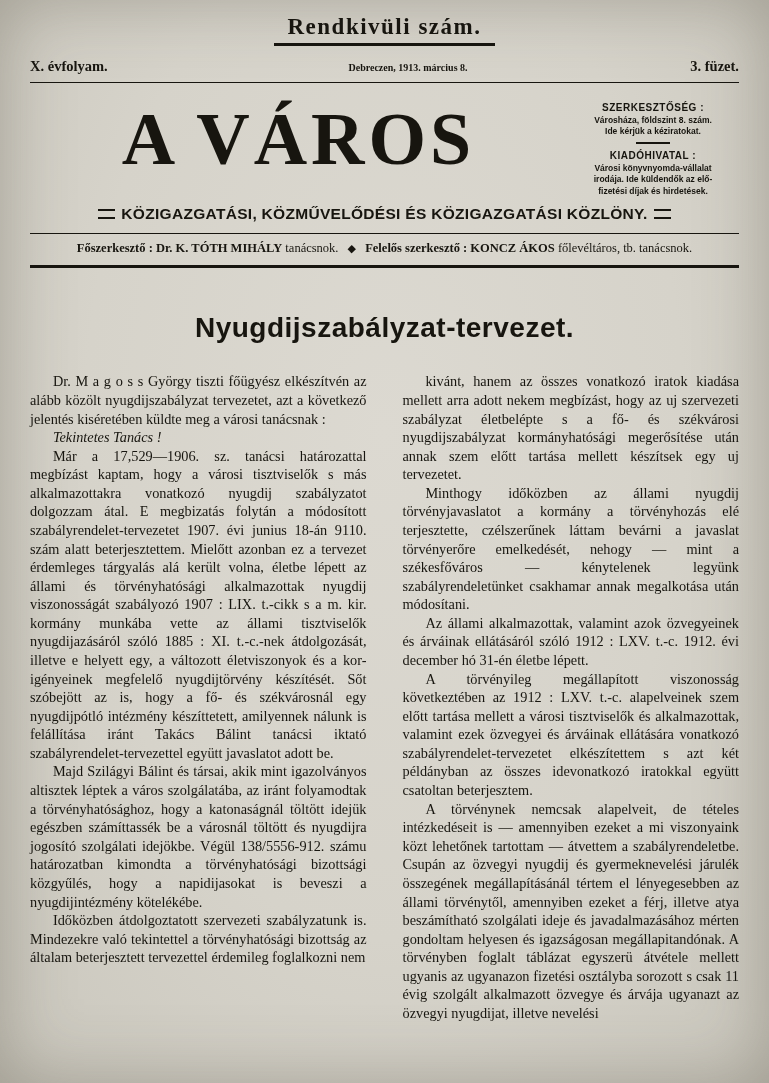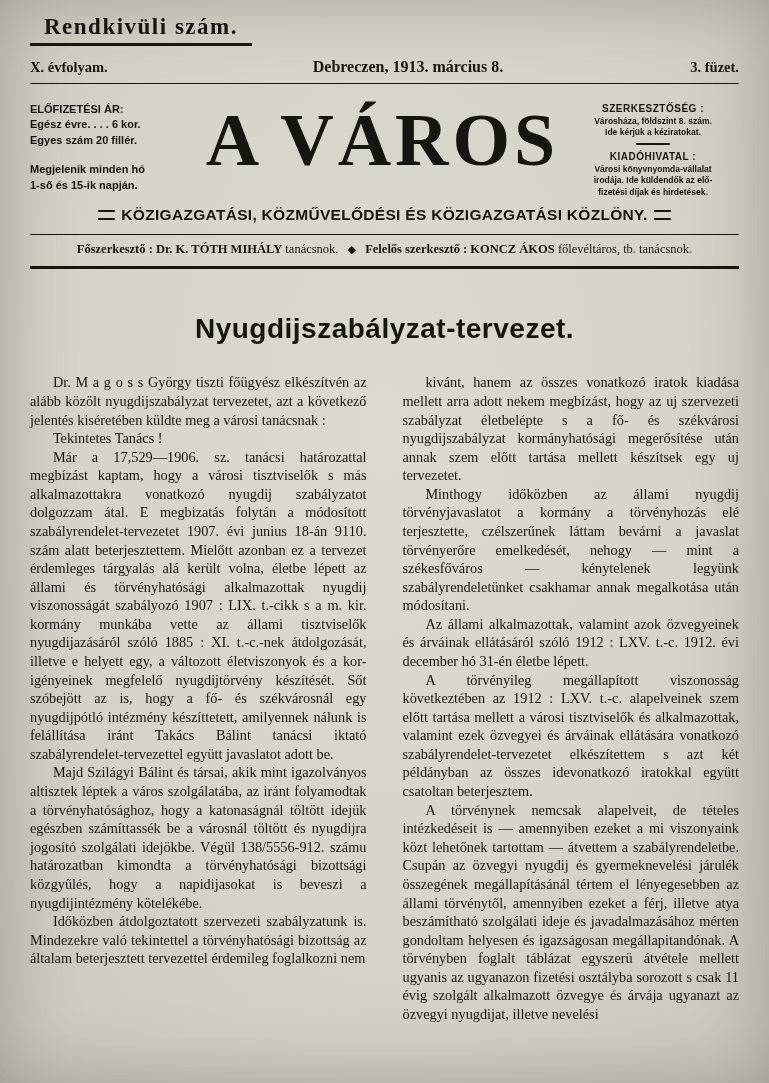--- a/index.html
+++ b/index.html
@@ -12,41 +12,41 @@
     box-sizing: border-box;
     padding: 14px 30px 0 30px;
     background: radial-gradient(ellipse at 50% 40%, #dcd9d1 0%, #d6d3ca 55%, #c9c6bc 100%);
     color: #17150f;
     overflow: hidden;
     font-family: "Liberation Serif", serif;
     box-shadow: inset 0 0 70px rgba(80,75,60,0.35);
   }
 
   
-  .special-issue { }
+  .special-issue { text-align: center; }
   .special-issue span {
     display: inline-block;
     font-size: 23px;
     font-weight: bold;
     letter-spacing: 1.5px;
     padding: 0 14px 3px 14px;
     border-bottom: 3px solid #17150f;
   }
 
   
   .dateline {
     margin-top: 12px;
     display: grid;
     grid-template-columns: 1fr auto 1fr;
     align-items: baseline;
     font-weight: bold;
     font-size: 14.5px;
   }
   .dateline .vol { text-align: left; }
-  .dateline .date { text-align: center; font-size: 16px; margin-left: 47px; }
+  .dateline .date { text-align: center; font-size: 10px; margin-left: 47px; }
   .dateline .issue { text-align: right; }
 
   .rule-thin  { border: 0; border-top: 1.5px solid #17150f; margin: 0; }
   .rule-thick { border: 0; border-top: 3px solid #17150f; margin: 0; }
   .dateline-rule { margin-top: 7px; }
 
   
   .masthead { display: flex; margin-top: 10px; align-items: flex-start; }
   .mh-left {
     width: 168px;
@@ -123,49 +123,40 @@
     margin-top: 28px;
     display: flex;
     gap: 36px;
     text-align: justify;
     font-size: 14.3px;
     line-height: 1.3;
     hyphens: auto;
   }
   .col { flex: 1; min-width: 0; }
   .col p { margin: 0; text-indent: 1.6em; }
-  .col p.italic { }
+  .col p.italic { font-style: italic; }
 </style>
 </head>
 <body>
 
 <div class="page">
 
   <div class="special-issue">
     <span>Rendkivüli szám.</span>
   </div>
 
   <div class="dateline">
     <span class="vol">X. évfolyam.</span>
     <span class="date">Debreczen, 1913. március 8.</span>
     <span class="issue">3. füzet.</span>
   </div>
 
   <hr class="rule-thin dateline-rule">
 
   <div class="masthead">
-    <div class="mh-left">
-      <div>ELŐFIZETÉSI ÁR:</div>
-      <div>Egész évre. . . . 6 kor.</div>
-      <div>Egyes szám 20 fillér.</div>
-      <div class="block2">
-        <div>Megjelenik minden hó</div>
-        <div>1-ső és 15-ik napján.</div>
-      </div>
-    </div>
 
     <div class="mh-center">
       <div class="mh-title">A VÁROS</div>
     </div>
 
     <div class="mh-right">
       <div class="hdr">SZERKESZTŐSÉG :</div>
       <div>Városháza, földszint 8. szám.</div>
       <div>Ide kérjük a kéziratokat.</div>
       <hr class="mini-rule">

